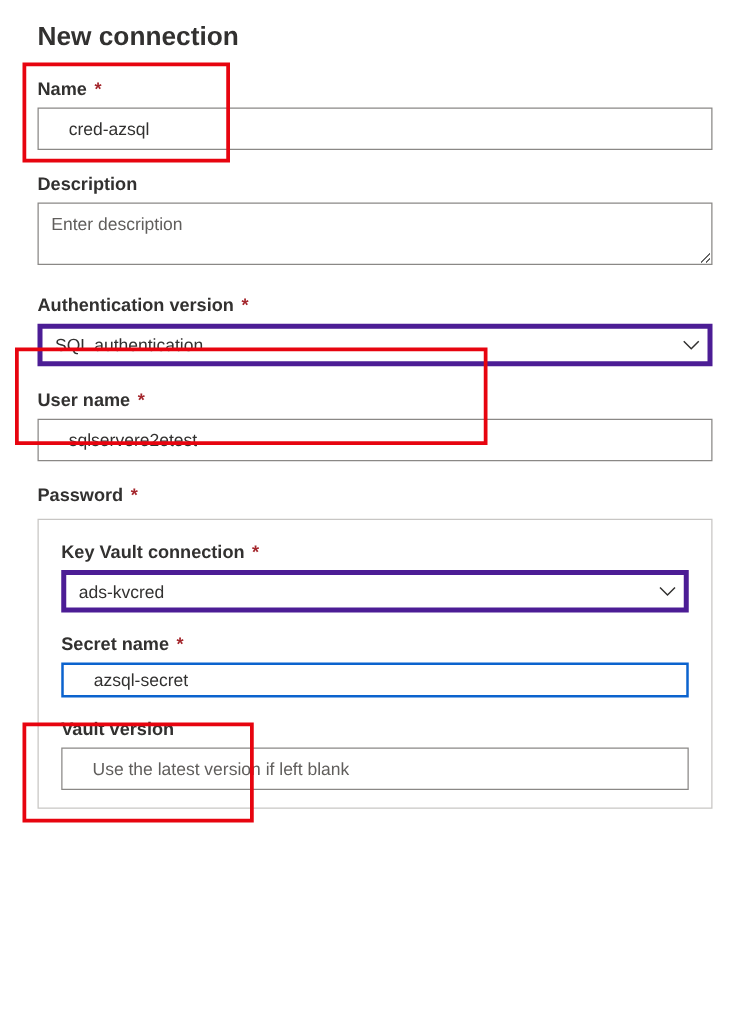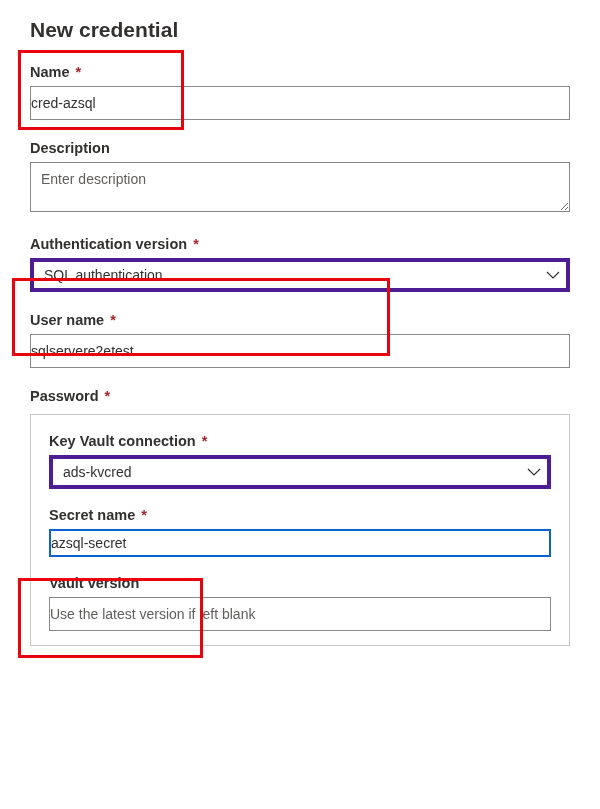--- a/index.html
+++ b/index.html
@@ -12,21 +12,21 @@
       color: #323130;
     }
     .container { padding: 18px 18px 0 18px; position: relative; }
     .title { font-size: 21px; font-weight: 600; margin-bottom: 22px; margin-left: 12px; }
     .field { margin: 0 12px 20px 12px; }
     .label { font-size: 14.5px; font-weight: 600; margin-bottom: 6px; display: block; }
     .required { color: #a4262c; margin-left: 2px; }
     .input {
       width: 100%;
       height: 34px;
-      padding: 6px 0;
+      padding: 6px 24px;
       border: 1px solid #8a8886;
       font-size: 14px;
       font-family: inherit;
       color: #323130;
       background: #fff;
       outline: none;
     }
     .textarea {
       width: 100%;
       height: 50px;
@@ -75,21 +75,21 @@
     }
     .hl { position: absolute; border: 3px solid #e7040f; pointer-events: none; }
     .hl1 { left: 18px; top: 50px; width: 166px; height: 80px; }
     .hl2 { left: 12px; top: 278px; width: 378px; height: 78px; }
     .hl3 { left: 18px; top: 578px; width: 185px; height: 80px; }
   </style>
 </head>
 <body>
 
 <div class="container">
-  <div class="title">New credential</div>
+  <div class="title">New connection</div>
 
   <div class="field">
     <label class="label">
       <span>Name</span>
       <span class="required">*</span>
     </label>
     <input class="input" type="text" value="cred-azsql" style="">
   </div>
 
   <div class="field">

